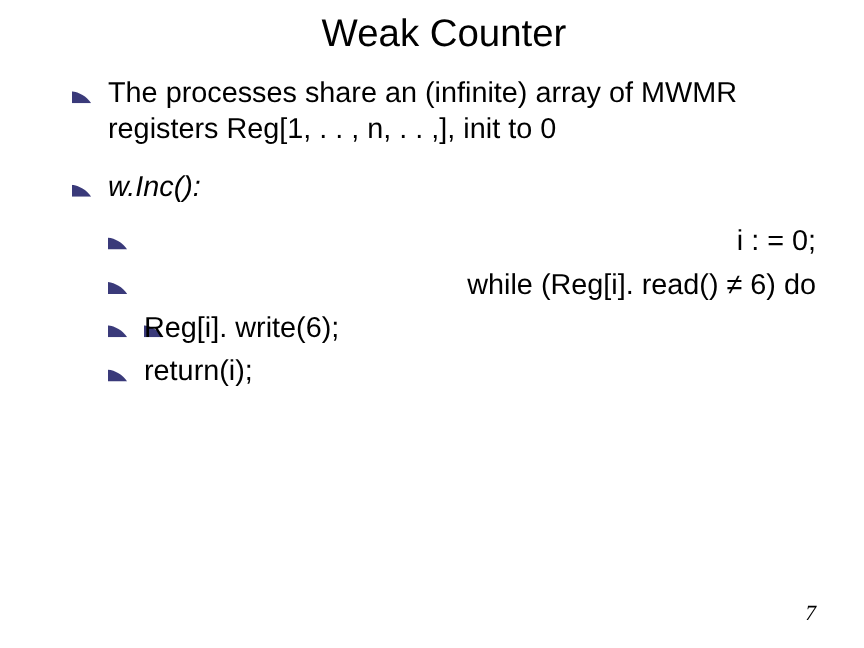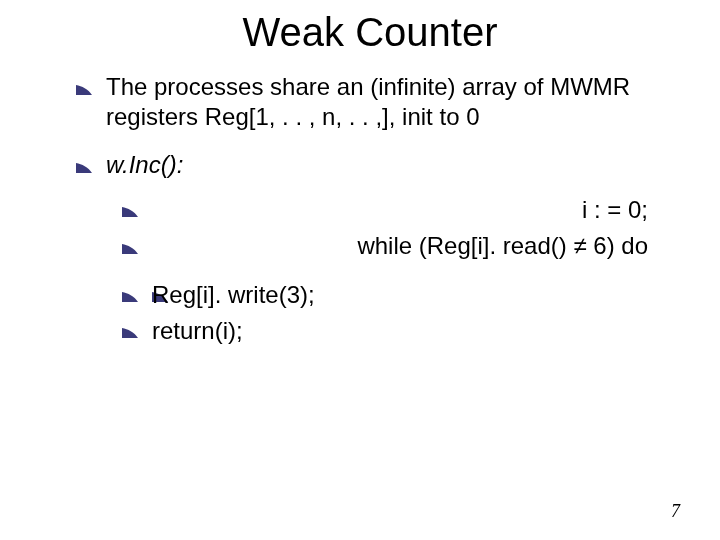--- a/index.html
+++ b/index.html
@@ -14,30 +14,30 @@
   }
   .slide {
     width: 720px;
     height: 540px;
     position: relative;
     box-sizing: border-box;
     padding: 10px 40px 30px 60px;
   }
   .title {
     text-align: center;
-    font-size: 40px;
+    font-size: 32px;
     line-height: 1.1;
     margin: 0 0 18px 0;
     font-weight: normal;
     font-family: Verdana, Geneva, sans-serif;
     letter-spacing: 0px;
   }
   ul {
     list-style: none;
-    margin: 16px;
+    margin: 0;
     padding: 0;
   }
   li {
     position: relative;
     padding-left: 28px;
     margin-bottom: 8px;
   }
   .lvl1 > li {
     font-size: 24px;
     line-height: 1.25;
@@ -131,21 +131,21 @@
           </span>
         </li>
       </ul>
       <ul class="lvl2" style="font-style:normal;">
         <li>
           <span class="bullet">
             <svg width="16" height="10" viewBox="0 0 16 10">
                 <path d="M0 0 C6 1 12 4 16 10 L0 10 Z" fill="#3a3a7a"></path>
               </svg>
           </span>
-          <span>Reg[i]. write(3);</span>
+          <span>Reg[i]. write(6);</span>
         </li>
         <li>
           <span class="bullet">
             <svg width="16" height="10" viewBox="0 0 16 10">
                 <path d="M0 0 C6 1 12 4 16 10 L0 10 Z" fill="#3a3a7a"></path>
               </svg>
           </span>
           <span>return(i);</span>
         </li>
       </ul>

